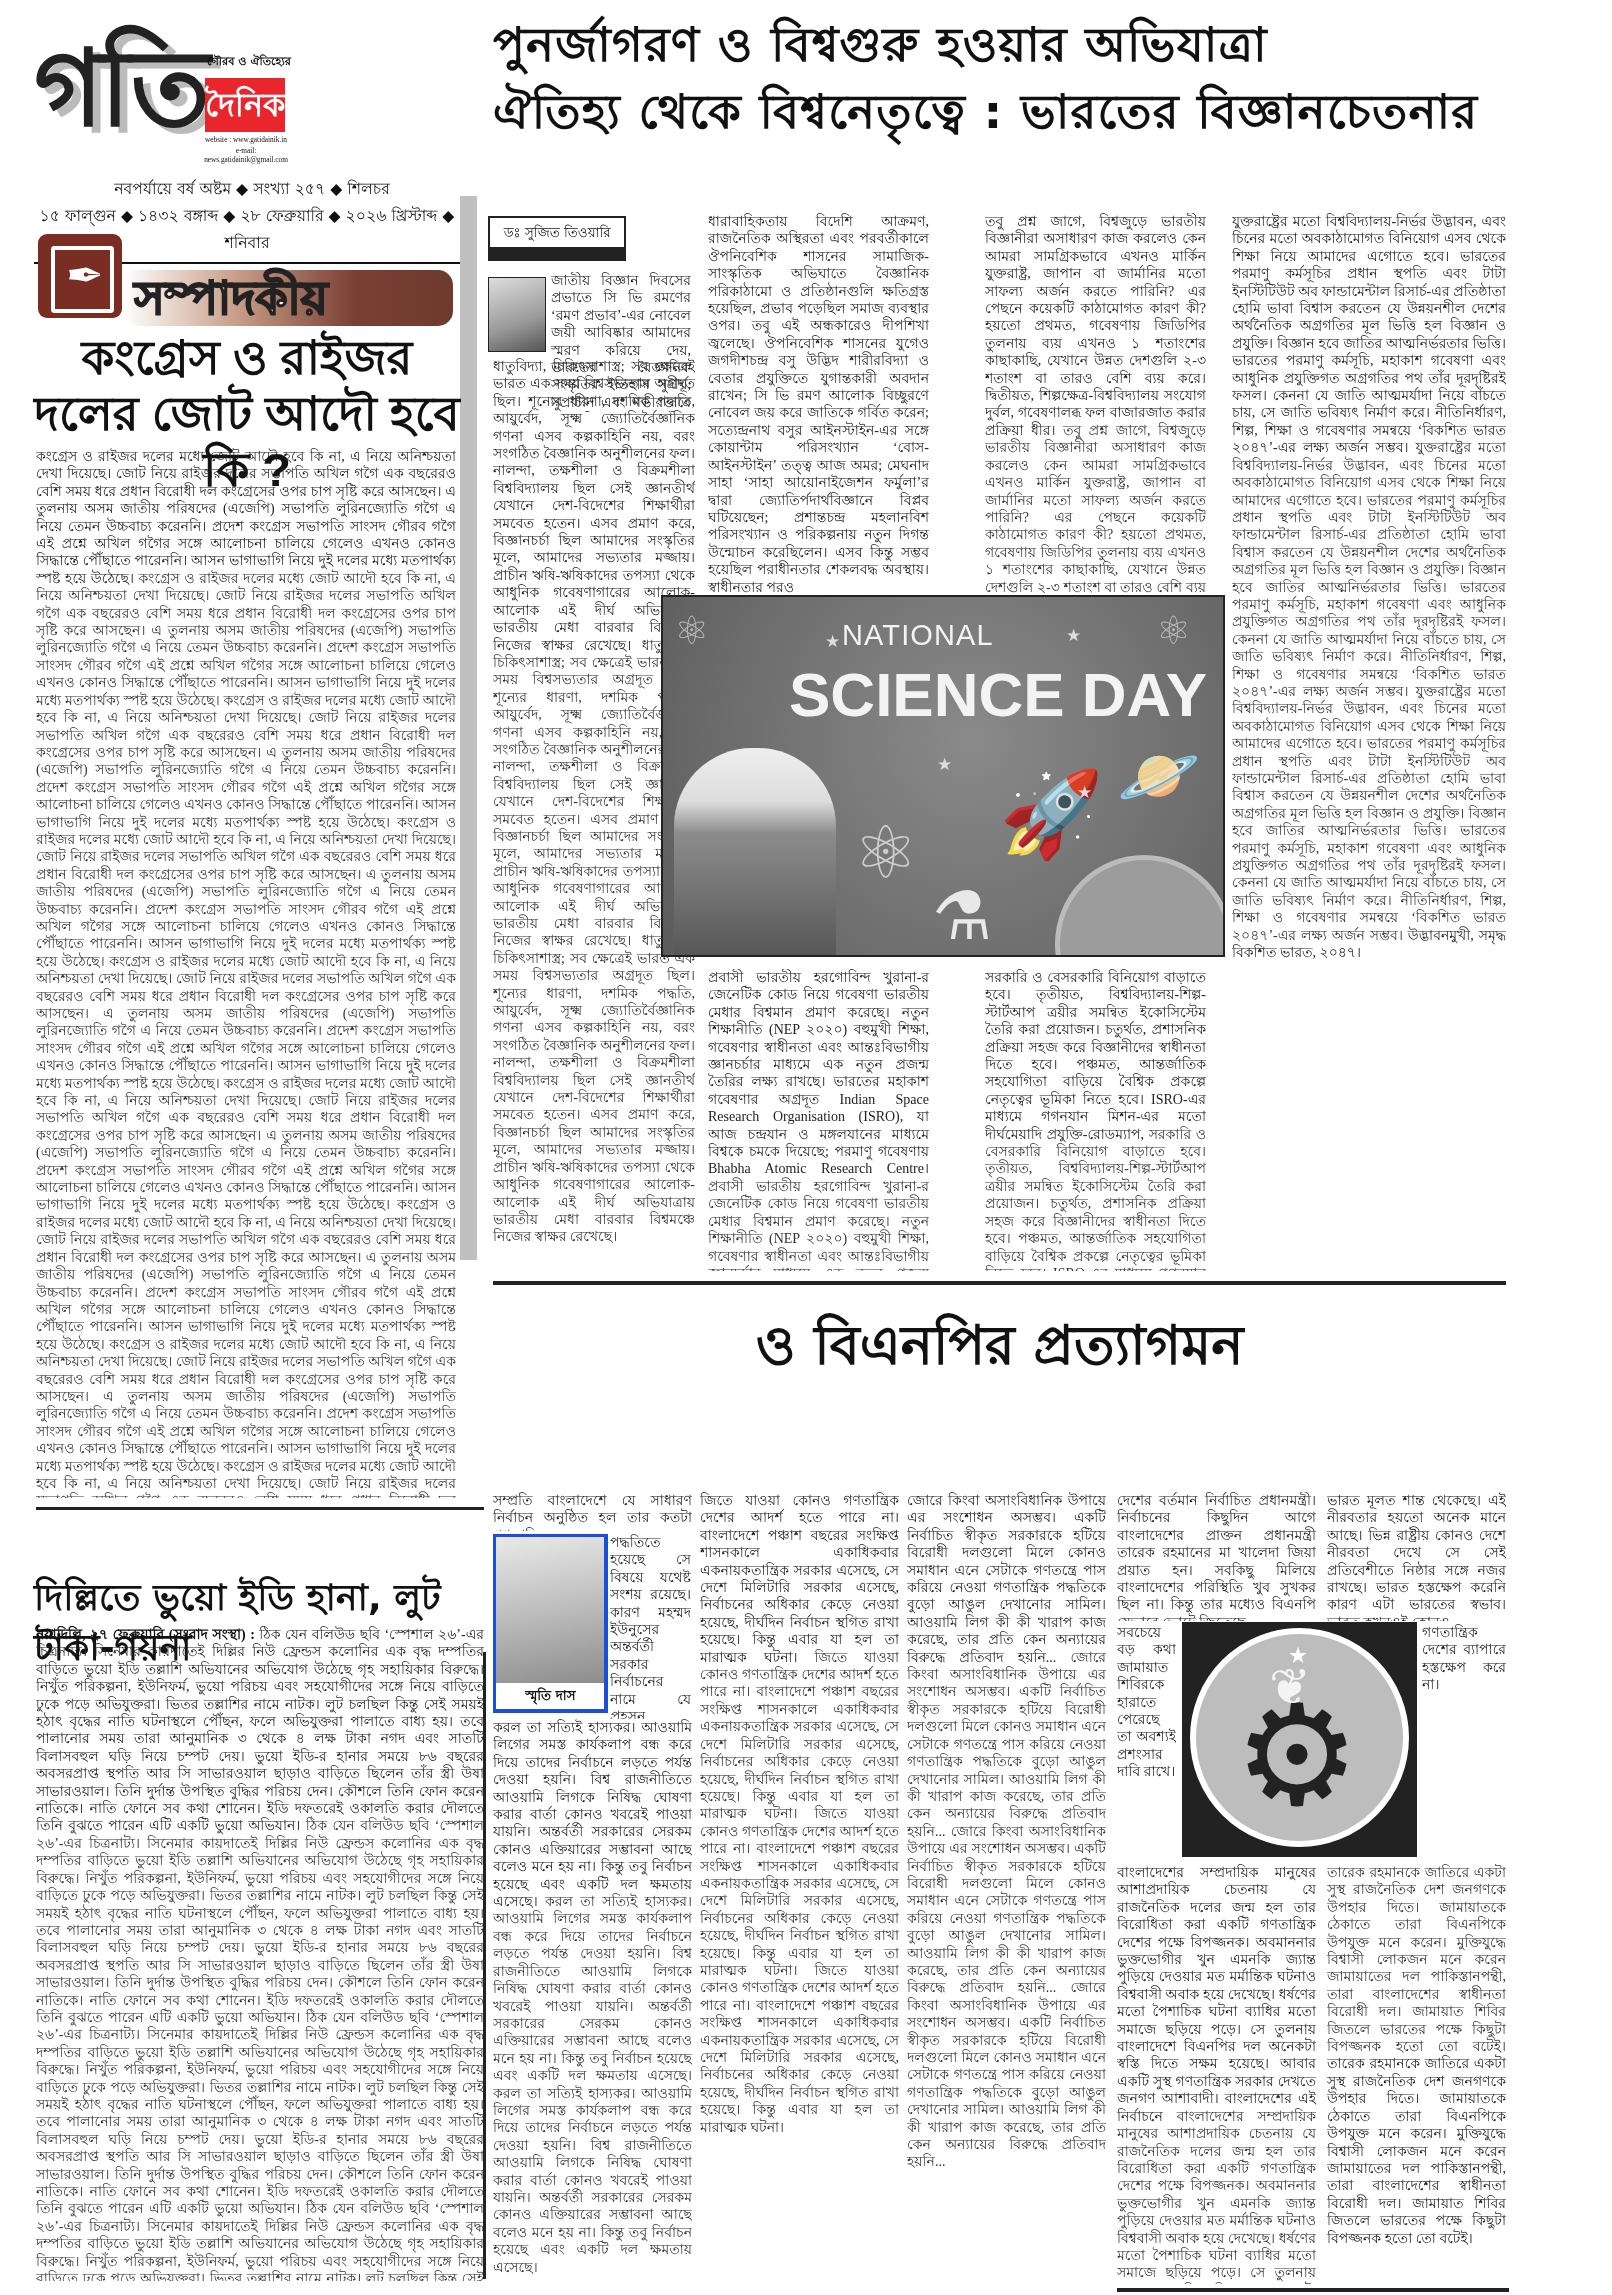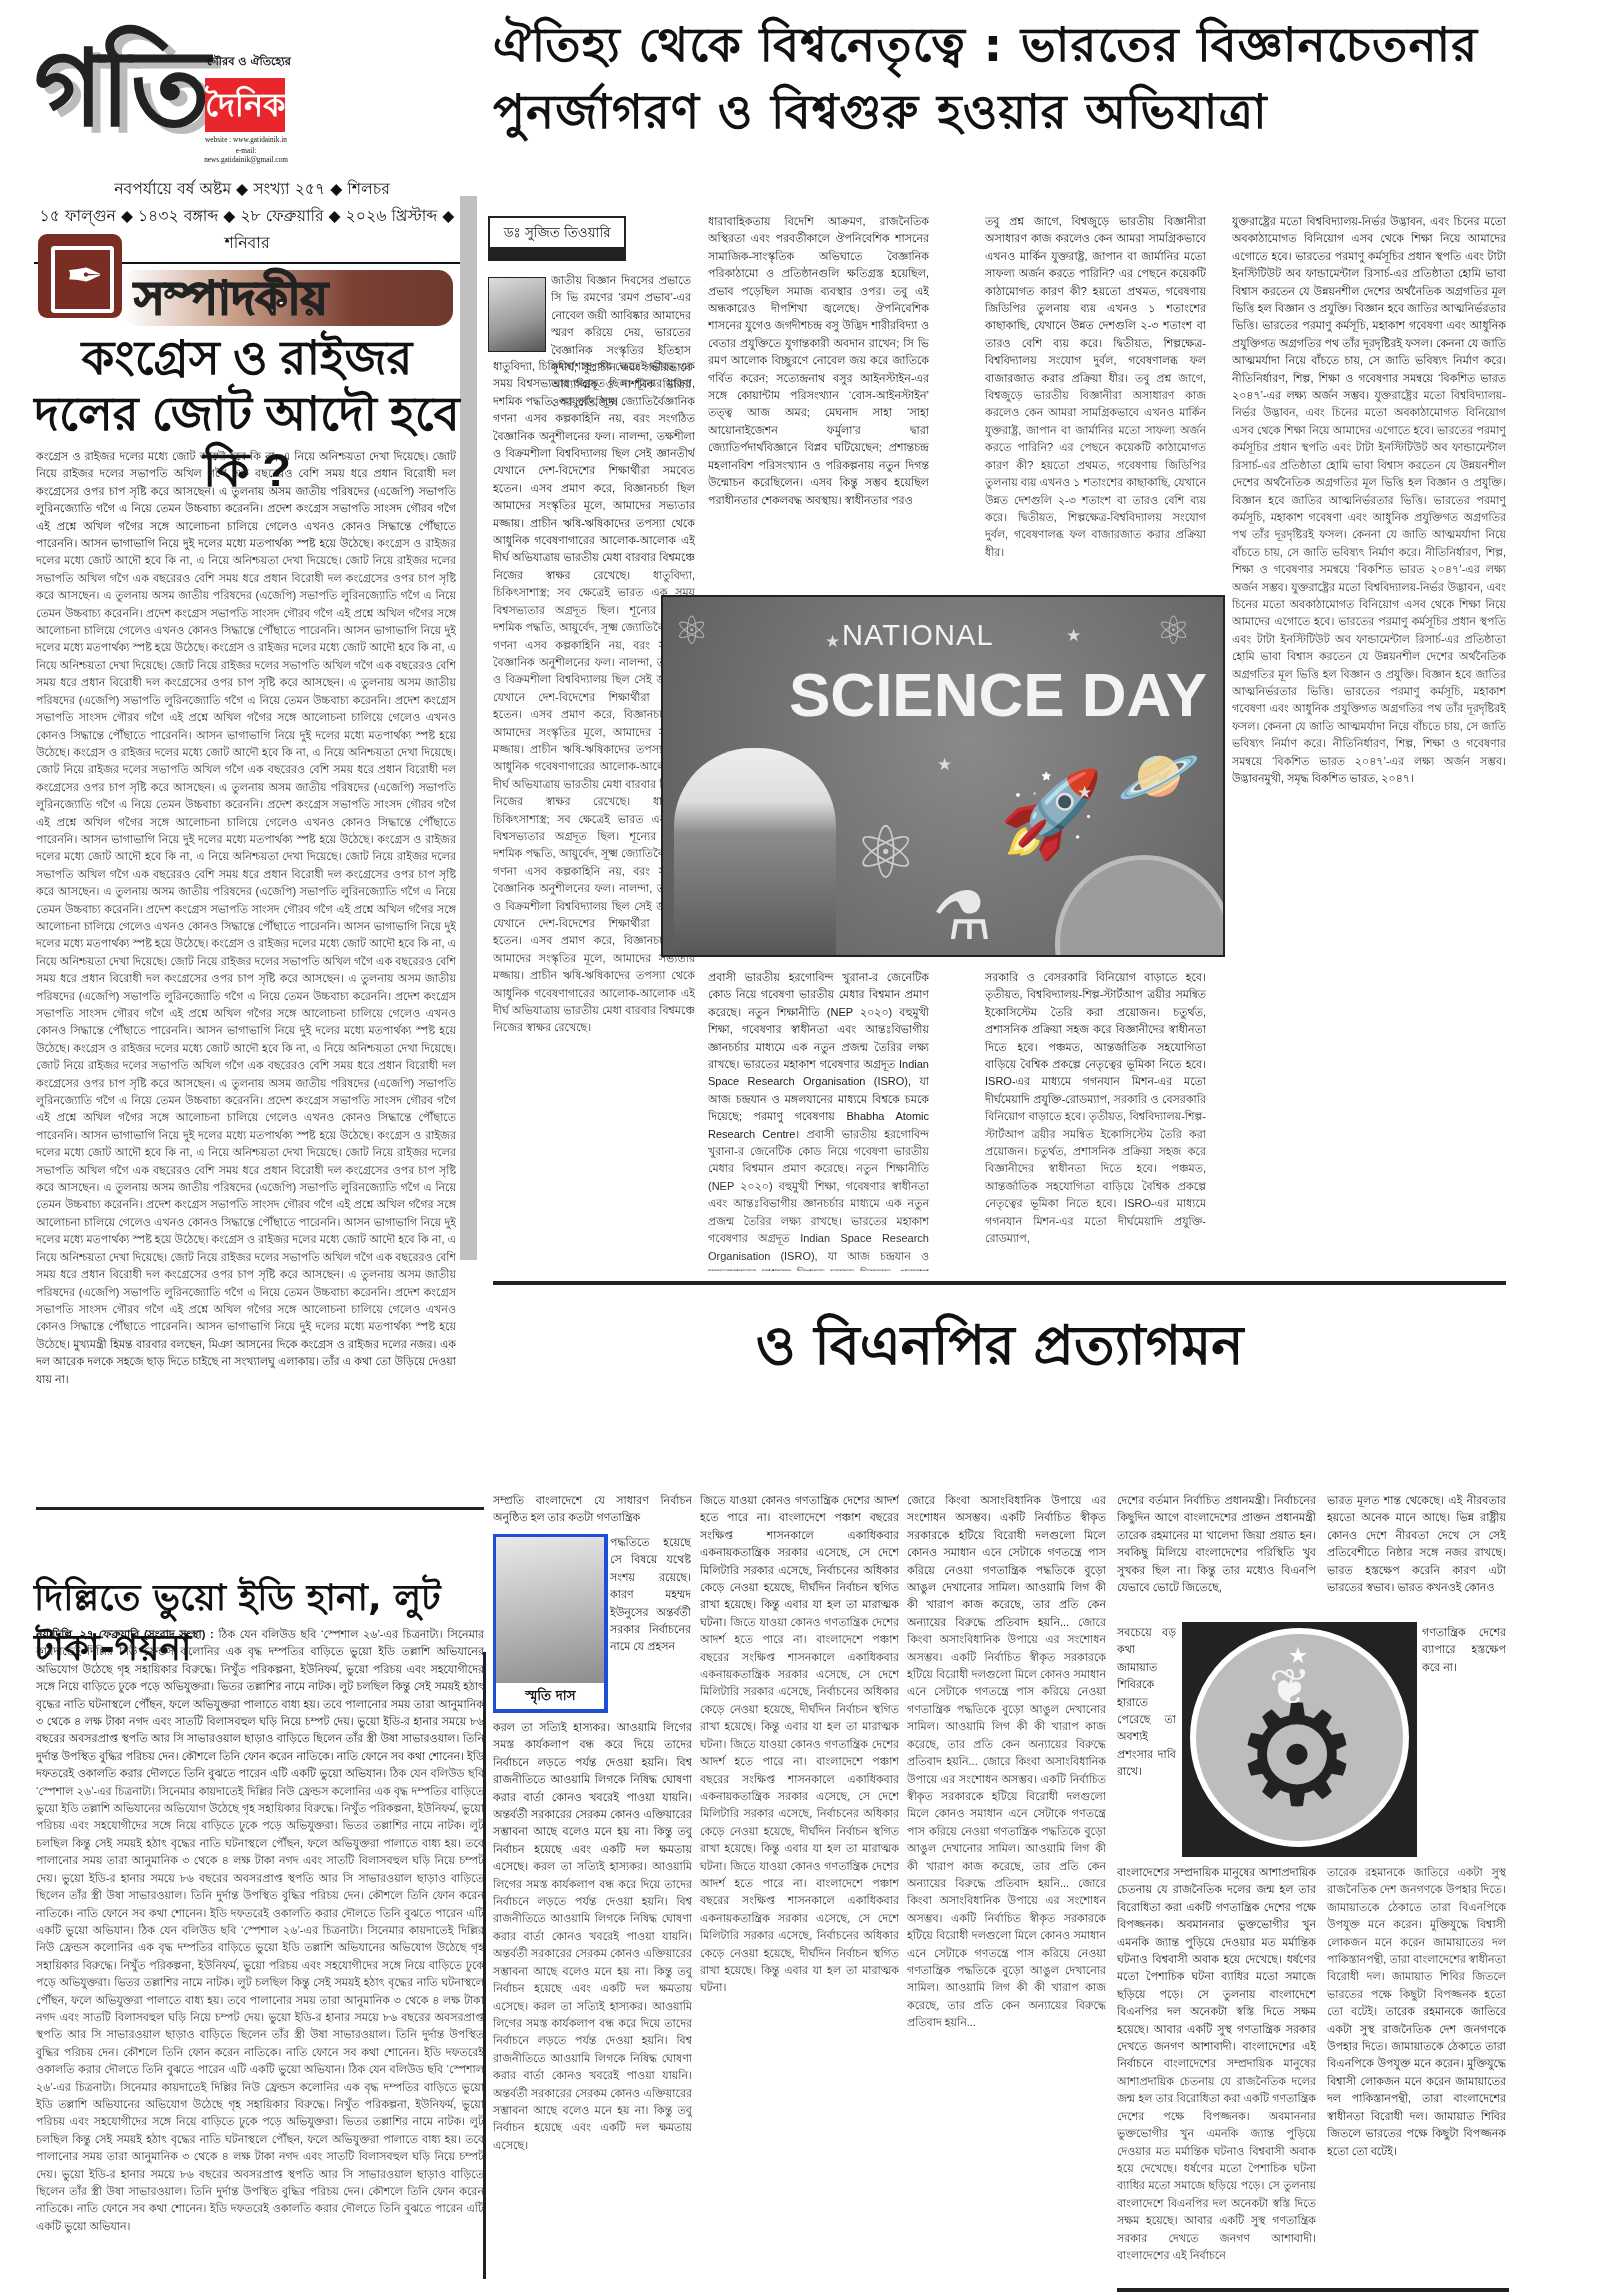--- a/index.html
+++ b/index.html
@@ -1,19 +1,19 @@
 <!DOCTYPE html>
 <html style="font-size:9px"><head>
 <meta charset="utf-8">
 <style>
   html, body { margin: 0; padding: 0; background: #ffffff; }
   body { width: 1612px; height: 2295px; position: relative; overflow: hidden;
          font-family: "DejaVu Serif", serif; color: #111; }
   .abs { position: absolute; }
-  .body-text { font-family: Liberation Sans, sans-serif; font-size: 11px; line-height: 17.4px;
+  .body-text { font-family: Liberation Serif, serif; font-size: 14px; line-height: 17.4px;
                color: #222; text-align: justify; overflow: hidden; }
   .filler { color: #333; }
   
   #logo { left: 34px; top: 22.4px; width: 168px; height: 134px; font-family: "DejaVu Sans", sans-serif;
           font-weight: bold; font-size: 106px; line-height: 134px; color: #222;
           text-shadow: 7.8px 5.6px 0 #bbb; letter-spacing: -3.4px; }
   #tagline { left: 207px; top: 53px; width: 84px; font-size: 11.2px; font-weight: bold; font-family: "DejaVu Sans", sans-serif; }
   #tagline .years { color: #e02020; font-size: 14.6px; }
   #dainik { left: 205px; top: 78px; width: 80px; height: 54px; background: #e8262b; color: #fff;
             font-size: 32px; font-weight: bold; text-align: center; line-height: 54px; }
@@ -131,22 +131,22 @@
 <div id="delhi-body" class="abs body-text">
   <span id="delhi-dateline">নয়াদিল্লি, ২৭ ফেব্রুয়ারি (সংবাদ সংস্থা) :</span>
   <span>ঠিক যেন বলিউড ছবি ‘স্পেশাল ২৬’-এর চিত্রনাট্য। সিনেমার কায়দাতেই দিল্লির নিউ ফ্রেন্ডস কলোনির এক বৃদ্ধ দম্পতির বাড়িতে ভুয়ো ইডি তল্লাশি অভিযানের অভিযোগ উঠেছে গৃহ সহায়িকার বিরুদ্ধে। নিখুঁত পরিকল্পনা, ইউনিফর্ম, ভুয়ো পরিচয় এবং সহযোগীদের সঙ্গে নিয়ে বাড়িতে ঢুকে পড়ে অভিযুক্তরা। ভিতর তল্লাশির নামে নাটক। লুট চলছিল কিন্তু সেই সময়ই হঠাৎ বৃদ্ধের নাতি ঘটনাস্থলে পৌঁছন, ফলে অভিযুক্তরা পালাতে বাধ্য হয়। তবে পালানোর সময় তারা আনুমানিক ৩ থেকে ৪ লক্ষ টাকা নগদ এবং সাতটি বিলাসবহুল ঘড়ি নিয়ে চম্পট দেয়। ভুয়ো ইডি-র হানার সময়ে ৮৬ বছরের অবসরপ্রাপ্ত স্থপতি আর সি সাভারওয়াল ছাড়াও বাড়িতে ছিলেন তাঁর স্ত্রী উষা সাভারওয়াল। তিনি দুর্দান্ত উপস্থিত বুদ্ধির পরিচয় দেন। কৌশলে তিনি ফোন করেন নাতিকে। নাতি ফোনে সব কথা শোনেন। ইডি দফতরেই ওকালতি করার দৌলতে তিনি বুঝতে পারেন এটি একটি ভুয়ো অভিযান।</span>
   <span class="filler">ঠিক যেন বলিউড ছবি ‘স্পেশাল ২৬’-এর চিত্রনাট্য। সিনেমার কায়দাতেই দিল্লির নিউ ফ্রেন্ডস কলোনির এক বৃদ্ধ দম্পতির বাড়িতে ভুয়ো ইডি তল্লাশি অভিযানের অভিযোগ উঠেছে গৃহ সহায়িকার বিরুদ্ধে। নিখুঁত পরিকল্পনা, ইউনিফর্ম, ভুয়ো পরিচয় এবং সহযোগীদের সঙ্গে নিয়ে বাড়িতে ঢুকে পড়ে অভিযুক্তরা। ভিতর তল্লাশির নামে নাটক। লুট চলছিল কিন্তু সেই সময়ই হঠাৎ বৃদ্ধের নাতি ঘটনাস্থলে পৌঁছন, ফলে অভিযুক্তরা পালাতে বাধ্য হয়। তবে পালানোর সময় তারা আনুমানিক ৩ থেকে ৪ লক্ষ টাকা নগদ এবং সাতটি বিলাসবহুল ঘড়ি নিয়ে চম্পট দেয়। ভুয়ো ইডি-র হানার সময়ে ৮৬ বছরের অবসরপ্রাপ্ত স্থপতি আর সি সাভারওয়াল ছাড়াও বাড়িতে ছিলেন তাঁর স্ত্রী উষা সাভারওয়াল। তিনি দুর্দান্ত উপস্থিত বুদ্ধির পরিচয় দেন। কৌশলে তিনি ফোন করেন নাতিকে। নাতি ফোনে সব কথা শোনেন। ইডি দফতরেই ওকালতি করার দৌলতে তিনি বুঝতে পারেন এটি একটি ভুয়ো অভিযান। </span>
   <span class="filler">ঠিক যেন বলিউড ছবি ‘স্পেশাল ২৬’-এর চিত্রনাট্য। সিনেমার কায়দাতেই দিল্লির নিউ ফ্রেন্ডস কলোনির এক বৃদ্ধ দম্পতির বাড়িতে ভুয়ো ইডি তল্লাশি অভিযানের অভিযোগ উঠেছে গৃহ সহায়িকার বিরুদ্ধে। নিখুঁত পরিকল্পনা, ইউনিফর্ম, ভুয়ো পরিচয় এবং সহযোগীদের সঙ্গে নিয়ে বাড়িতে ঢুকে পড়ে অভিযুক্তরা। ভিতর তল্লাশির নামে নাটক। লুট চলছিল কিন্তু সেই সময়ই হঠাৎ বৃদ্ধের নাতি ঘটনাস্থলে পৌঁছন, ফলে অভিযুক্তরা পালাতে বাধ্য হয়। তবে পালানোর সময় তারা আনুমানিক ৩ থেকে ৪ লক্ষ টাকা নগদ এবং সাতটি বিলাসবহুল ঘড়ি নিয়ে চম্পট দেয়। ভুয়ো ইডি-র হানার সময়ে ৮৬ বছরের অবসরপ্রাপ্ত স্থপতি আর সি সাভারওয়াল ছাড়াও বাড়িতে ছিলেন তাঁর স্ত্রী উষা সাভারওয়াল। তিনি দুর্দান্ত উপস্থিত বুদ্ধির পরিচয় দেন। কৌশলে তিনি ফোন করেন নাতিকে। নাতি ফোনে সব কথা শোনেন। ইডি দফতরেই ওকালতি করার দৌলতে তিনি বুঝতে পারেন এটি একটি ভুয়ো অভিযান। </span>
   <span class="filler">ঠিক যেন বলিউড ছবি ‘স্পেশাল ২৬’-এর চিত্রনাট্য। সিনেমার কায়দাতেই দিল্লির নিউ ফ্রেন্ডস কলোনির এক বৃদ্ধ দম্পতির বাড়িতে ভুয়ো ইডি তল্লাশি অভিযানের অভিযোগ উঠেছে গৃহ সহায়িকার বিরুদ্ধে। নিখুঁত পরিকল্পনা, ইউনিফর্ম, ভুয়ো পরিচয় এবং সহযোগীদের সঙ্গে নিয়ে বাড়িতে ঢুকে পড়ে অভিযুক্তরা। ভিতর তল্লাশির নামে নাটক। লুট চলছিল কিন্তু সেই সময়ই হঠাৎ বৃদ্ধের নাতি ঘটনাস্থলে পৌঁছন, ফলে অভিযুক্তরা পালাতে বাধ্য হয়। তবে পালানোর সময় তারা আনুমানিক ৩ থেকে ৪ লক্ষ টাকা নগদ এবং সাতটি বিলাসবহুল ঘড়ি নিয়ে চম্পট দেয়। ভুয়ো ইডি-র হানার সময়ে ৮৬ বছরের অবসরপ্রাপ্ত স্থপতি আর সি সাভারওয়াল ছাড়াও বাড়িতে ছিলেন তাঁর স্ত্রী উষা সাভারওয়াল। তিনি দুর্দান্ত উপস্থিত বুদ্ধির পরিচয় দেন। কৌশলে তিনি ফোন করেন নাতিকে। নাতি ফোনে সব কথা শোনেন। ইডি দফতরেই ওকালতি করার দৌলতে তিনি বুঝতে পারেন এটি একটি ভুয়ো অভিযান। </span>
 </div>
 <div id="left-vrule" class="abs"></div>
 
 <div id="sci-headline" class="abs">
+  <div>পুনর্জাগরণ ও বিশ্বগুরু হওয়ার অভিযাত্রা</div>
   <div>ঐতিহ্য থেকে বিশ্বনেতৃত্বে : ভারতের বিজ্ঞানচেতনার</div>
-  <div>পুনর্জাগরণ ও বিশ্বগুরু হওয়ার অভিযাত্রা</div>
 </div>
 <div id="byline-box" class="abs">
   <div class="white">ডঃ সুজিত তিওয়ারি</div>
 </div>
 <div id="author-photo" class="abs"></div>
 <div id="sci-col1a" class="abs body-text">জাতীয় বিজ্ঞান দিবসের প্রভাতে সি ভি রমণের ‘রমণ প্রভাব’-এর নোবেল জয়ী আবিষ্কার আমাদের স্মরণ করিয়ে দেয়, ভারতের বৈজ্ঞানিক সংস্কৃতির ইতিহাস সুদীর্ঘ, সুপ্রাচীন এবং গভীরভাবে আধ্যাত্মিক ও দার্শনিক ভিত্তির ওপর প্রতিষ্ঠিত।</div>
 <div id="sci-col1" class="abs body-text">
   <span>ধাতুবিদ্যা, চিকিৎসাশাস্ত্র; সব ক্ষেত্রেই ভারত এক সময় বিশ্বসভ্যতার অগ্রদূত ছিল। শূন্যের ধারণা, দশমিক পদ্ধতি, আয়ুর্বেদ, সূক্ষ্ম জ্যোতির্বৈজ্ঞানিক গণনা এসব কল্পকাহিনি নয়, বরং সংগঠিত বৈজ্ঞানিক অনুশীলনের ফল। নালন্দা, তক্ষশীলা ও বিক্রমশীলা বিশ্ববিদ্যালয় ছিল সেই জ্ঞানতীর্থ যেখানে দেশ-বিদেশের শিক্ষার্থীরা সমবেত হতেন। এসব প্রমাণ করে, বিজ্ঞানচর্চা ছিল আমাদের সংস্কৃতির মূলে, আমাদের সভ্যতার মজ্জায়। প্রাচীন ঋষি-ঋষিকাদের তপস্যা থেকে আধুনিক গবেষণাগারের আলোক-আলোক এই দীর্ঘ অভিযাত্রায় ভারতীয় মেধা বারবার বিশ্বমঞ্চে নিজের স্বাক্ষর রেখেছে।</span>
   <span class="filler">ধাতুবিদ্যা, চিকিৎসাশাস্ত্র; সব ক্ষেত্রেই ভারত এক সময় বিশ্বসভ্যতার অগ্রদূত ছিল। শূন্যের ধারণা, দশমিক পদ্ধতি, আয়ুর্বেদ, সূক্ষ্ম জ্যোতির্বৈজ্ঞানিক গণনা এসব কল্পকাহিনি নয়, বরং সংগঠিত বৈজ্ঞানিক অনুশীলনের ফল। নালন্দা, তক্ষশীলা ও বিক্রমশীলা বিশ্ববিদ্যালয় ছিল সেই জ্ঞানতীর্থ যেখানে দেশ-বিদেশের শিক্ষার্থীরা সমবেত হতেন। এসব প্রমাণ করে, বিজ্ঞানচর্চা ছিল আমাদের সংস্কৃতির মূলে, আমাদের সভ্যতার মজ্জায়। প্রাচীন ঋষি-ঋষিকাদের তপস্যা থেকে আধুনিক গবেষণাগারের আলোক-আলোক এই দীর্ঘ অভিযাত্রায় ভারতীয় মেধা বারবার বিশ্বমঞ্চে নিজের স্বাক্ষর রেখেছে। </span>
   <span class="filler">ধাতুবিদ্যা, চিকিৎসাশাস্ত্র; সব ক্ষেত্রেই ভারত এক সময় বিশ্বসভ্যতার অগ্রদূত ছিল। শূন্যের ধারণা, দশমিক পদ্ধতি, আয়ুর্বেদ, সূক্ষ্ম জ্যোতির্বৈজ্ঞানিক গণনা এসব কল্পকাহিনি নয়, বরং সংগঠিত বৈজ্ঞানিক অনুশীলনের ফল। নালন্দা, তক্ষশীলা ও বিক্রমশীলা বিশ্ববিদ্যালয় ছিল সেই জ্ঞানতীর্থ যেখানে দেশ-বিদেশের শিক্ষার্থীরা সমবেত হতেন। এসব প্রমাণ করে, বিজ্ঞানচর্চা ছিল আমাদের সংস্কৃতির মূলে, আমাদের সভ্যতার মজ্জায়। প্রাচীন ঋষি-ঋষিকাদের তপস্যা থেকে আধুনিক গবেষণাগারের আলোক-আলোক এই দীর্ঘ অভিযাত্রায় ভারতীয় মেধা বারবার বিশ্বমঞ্চে নিজের স্বাক্ষর রেখেছে। </span>

